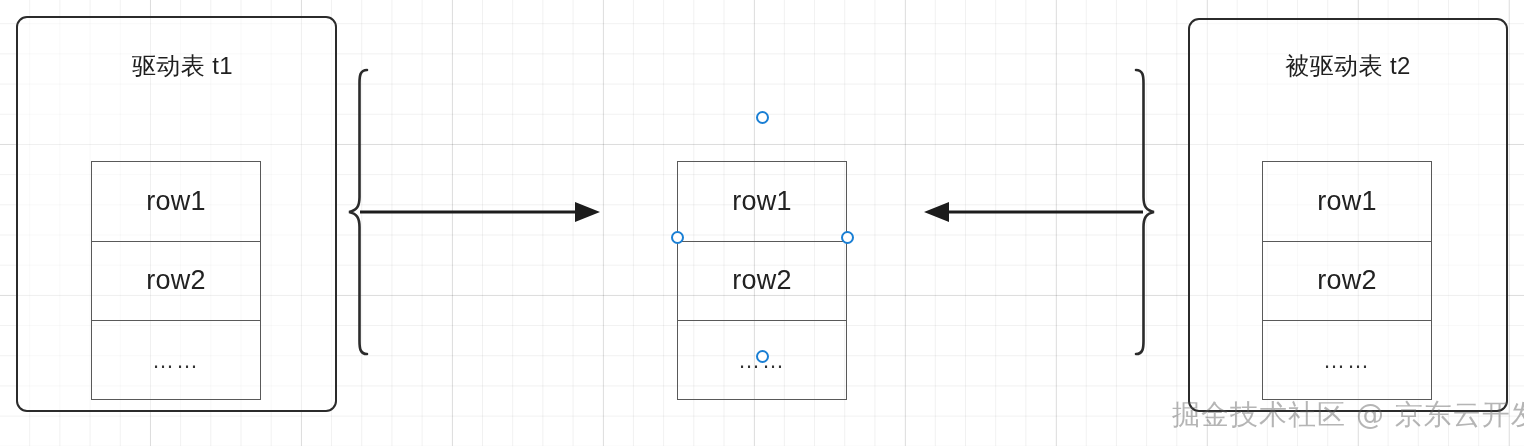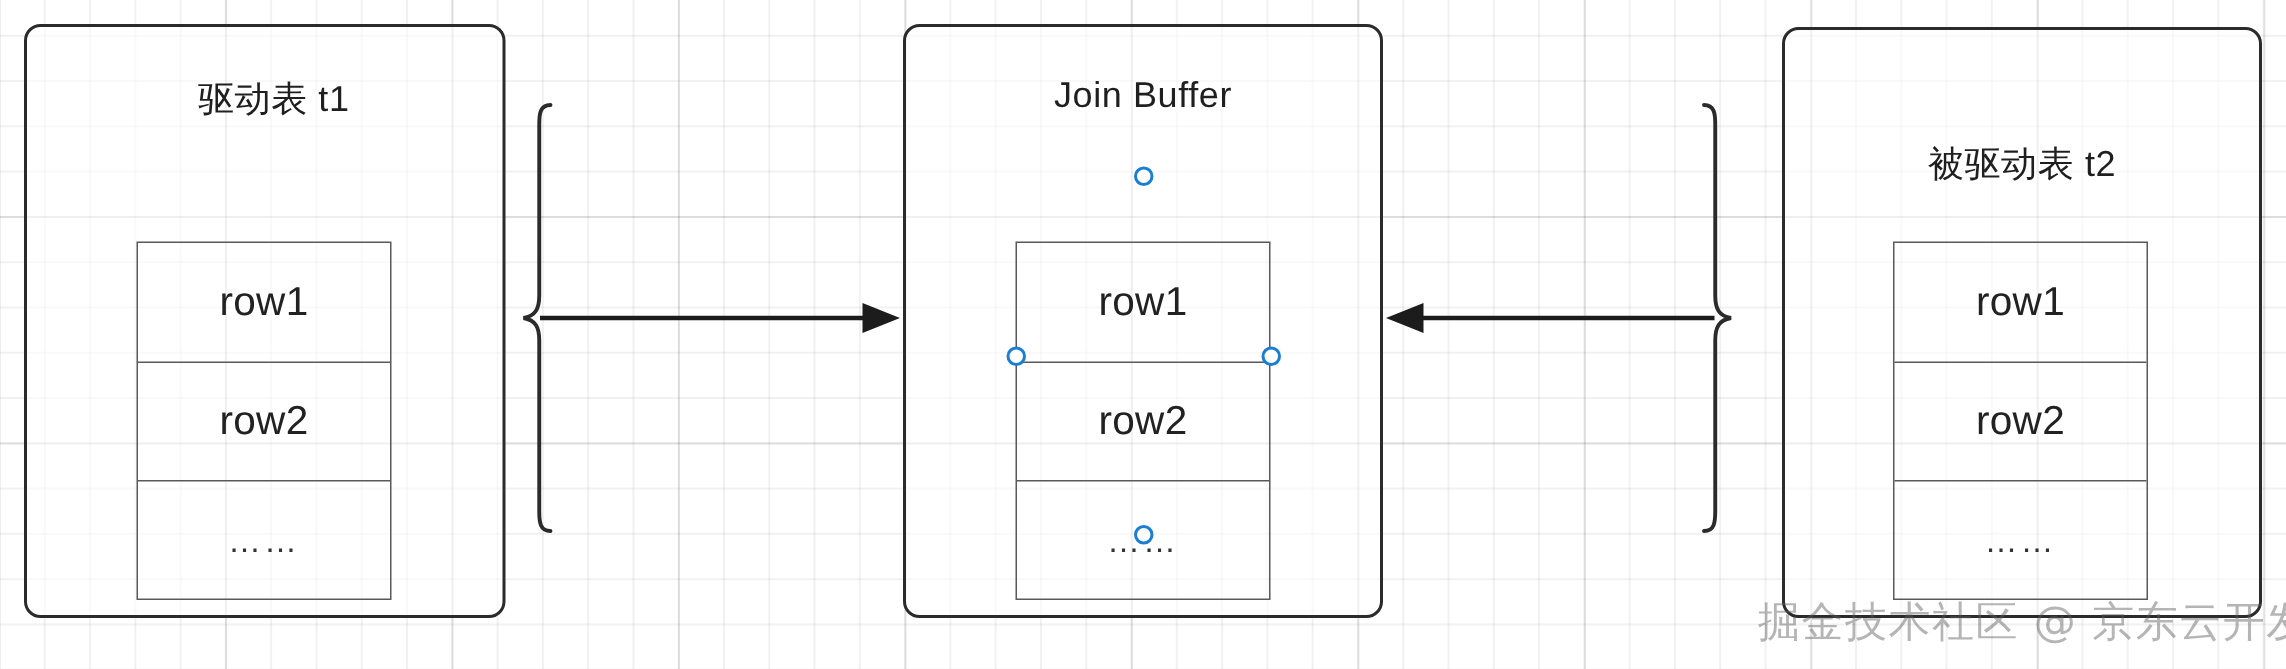--- a/index.html
+++ b/index.html
@@ -128,37 +128,34 @@
   <div class="container-box" style="left:16px; top:16px; width:321px; height:396px;">
     <div class="container-title" style="top:32px;padding-left:12px;">驱动表 t1</div>
   </div>
 
   <div class="rowtable" style="left:91px; top:117px; width:170px; height:239px;">
     <div class="rowcell">row1</div>
     <div class="rowcell">row2</div>
     <div class="rowcell dots">……</div>
   </div>
 
-  <div class="container-box" style="left:602px; top:16px; width:320px; height:396px;">
-    <div class="container-title" style="top:32px;">Join Buffer</div>
-  </div>
 
   <div class="rowtable" style="left:677px; top:117px; width:170px; height:239px;">
     <div class="rowcell">row1</div>
     <div class="rowcell">row2</div>
     <div class="rowcell dots">……</div>
   </div>
 
   <div class="handle" style="left:755.5px; top:110.5px;"></div>
   <div class="handle" style="left:670.5px; top:230.5px;"></div>
   <div class="handle" style="left:840.5px; top:230.5px;"></div>
   <div class="handle" style="left:755.5px; top:349.5px;"></div>
 
   <div class="container-box" style="left:1188px; top:18px; width:320px; height:394px;">
-    <div class="container-title" style="top:30px;margin-top:43px;">被驱动表 t2</div>
+    <div class="container-title" style="top:30px;">被驱动表 t2</div>
   </div>
 
   <div class="rowtable" style="left:1262px; top:117px; width:170px; height:239px;">
     <div class="rowcell">row1</div>
     <div class="rowcell">row2</div>
     <div class="rowcell dots">……</div>
   </div>
 
   <svg class="overlay" viewBox="0 0 1524 446">
 

